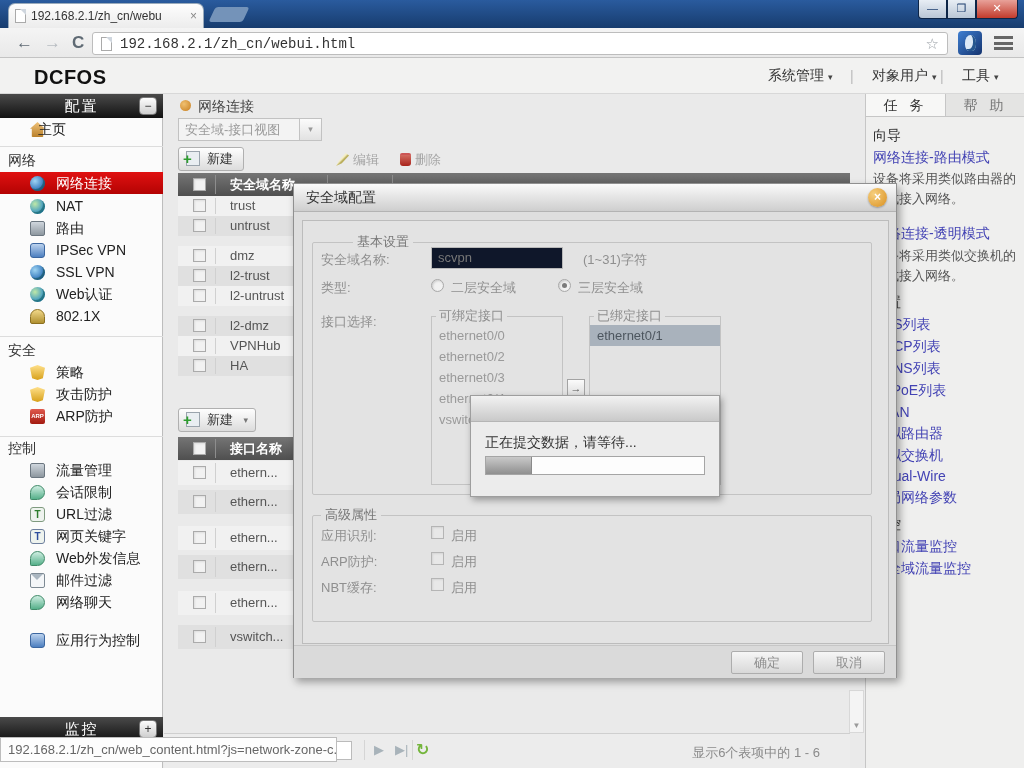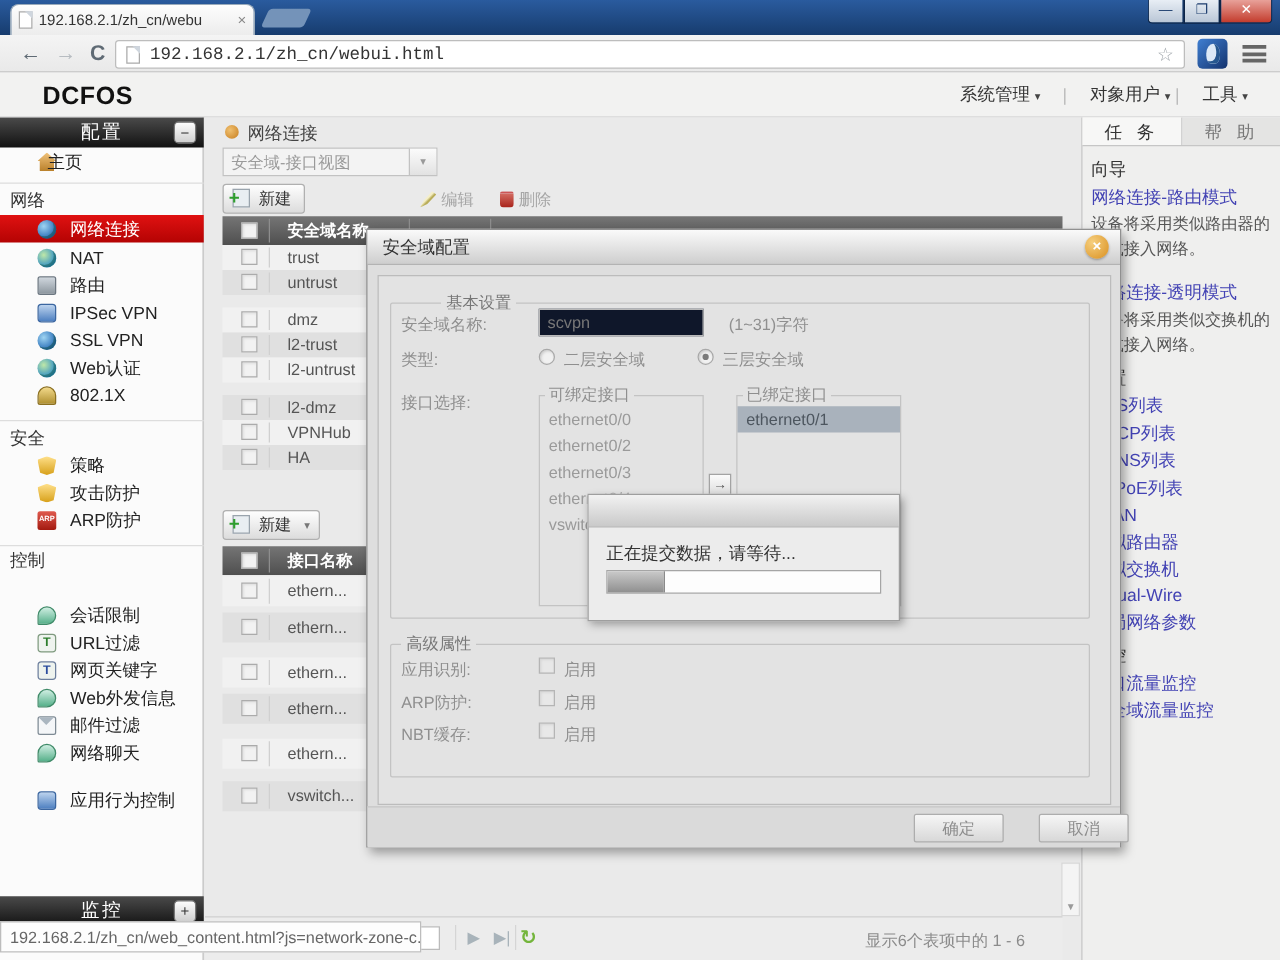--- a/index.html
+++ b/index.html
@@ -71,21 +71,21 @@
   .bub { border-radius:50% 50% 50% 8%; background:linear-gradient(#cfeee2,#56b08a); border:1px solid #3f8a68; }
   .mail { background:#f4f6f8; border:1px solid #7e8a94; position:relative; border-radius:2px; }
   .mail:after { content:""; position:absolute; left:0; top:0; border:6px solid; border-color:#aab6c0 transparent transparent transparent; width:0; }
   .grid { background:linear-gradient(#bcd3ee,#4d7fc0); border:1px solid #3b66a0; }
   .urlT { background:#eef3ee; border:1px solid #7f9a7f; color:#2c7d2c; font-weight:bold; font-size:10px; text-align:center; line-height:13px; }
 
   
   .main { position:absolute; left:164px; top:94px; width:701px; height:674px; background:#eaeaea; }
   .main-title { position:absolute; left:16px; top:4px; font-size:14px; color:#444; }
   .dot { display:inline-block; width:11px; height:11px; border-radius:50%; background:radial-gradient(circle at 4px 4px,#f0c070,#c77d1e); margin-right:7px; }
-  .viewsel { position:absolute; left:14px; top:24px; width:172px; height:23px; background:#f3f3f3; border:1px solid #c2c2c2;
+  .viewsel { position:absolute; left:14px; top:24px; width:144px; height:23px; background:#f3f3f3; border:1px solid #c2c2c2;
     font-size:13px; color:#9a9a9a; line-height:21px; padding-left:6px; }
   .viewsel .dd { position:absolute; right:0; top:0; width:22px; height:21px; border-left:1px solid #c2c2c2;
     background:linear-gradient(#fbfbfb,#e2e2e2); color:#999; font-size:9px; text-align:center; line-height:21px; }
   .tbtn { position:absolute; height:24px; border:1px solid #b0b0b0; border-radius:3px;
     background:linear-gradient(#fefefe,#dcdcdc); font-size:13px; color:#333; line-height:22px; padding:0 10px 0 28px; }
   .tbtn .plus { position:absolute; left:7px; top:3px; width:14px; height:15px; background:#e9eef2; border:1px solid #9aa4ad; }
   .tbtn .plus:after { content:"+"; position:absolute; left:-4px; top:-4px; color:#2e9e2e; font-size:15px; font-weight:bold; }
   .flatbtn { position:absolute; height:22px; font-size:13px; color:#a6a6a6; line-height:22px; }
   .pencil { display:inline-block; width:13px; height:13px; background:linear-gradient(135deg,#f5efc8 45%,#b9ad59 55%); clip-path:polygon(0 100%,25% 55%,75% 0,100% 20%,45% 78%); margin-right:4px; vertical-align:-2px; }
   .trash { display:inline-block; width:11px; height:13px; background:linear-gradient(#d26a60,#a8231a); border-radius:2px 2px 3px 3px; border-top:2px solid #c55; margin-right:4px; vertical-align:-2px; }
@@ -247,20 +247,24 @@
     <span class="nico shield"></span>
       <span class="lbl">攻击防护</span>
     </div>
   <div class="lsb-item" style="top:311px;">
     <span class="nico arp">ARP</span>
       <span class="lbl">ARP防护</span>
     </div>
 
   <div class="lsb-sep" style="top:342px;"></div>
   <div class="lsb-sec" style="top:346px;">控制</div>
+  <div class="lsb-item" style="top:365px;">
+    <span class="nico mon"></span>
+      <span class="lbl">流量管理</span>
+    </div>
   <div class="lsb-item" style="top:387px;">
     <span class="nico bub"></span>
       <span class="lbl">会话限制</span>
     </div>
   <div class="lsb-item" style="top:409px;">
     <span class="nico urlT">T</span>
       <span class="lbl">URL过滤</span>
     </div>
   <div class="lsb-item" style="top:431px;">
     <span class="nico urlT" style="color:#2c4d9d;border-color:#6d7f9d;">T</span>
@@ -464,21 +468,21 @@
     <span class="frm-lbl" style="left:148px;top:306px;">启用</span>
     <span class="frm-lbl" style="left:18px;top:332px;">ARP防护:</span>
     <span class="dchk" style="left:128px;top:331px;"></span>
     <span class="frm-lbl" style="left:148px;top:332px;">启用</span>
     <span class="frm-lbl" style="left:18px;top:358px;">NBT缓存:</span>
     <span class="dchk" style="left:128px;top:357px;"></span>
     <span class="frm-lbl" style="left:148px;top:358px;">启用</span>
   </div>
   <div class="dlg-foot">
     <div class="dbtn" style="left:437px;">确定</div>
-    <div class="dbtn" style="left:537px;">取消</div>
+    <div class="dbtn" style="left:519px;">取消</div>
   </div>
 </div>
 
 <div class="prog">
   <div class="prog-title"></div>
   <div class="prog-msg">正在提交数据，请等待...</div>
   <div class="prog-bar">
     <div class="prog-fill" id="progfill" style="width: 21%;"></div>
   </div>
 </div>

